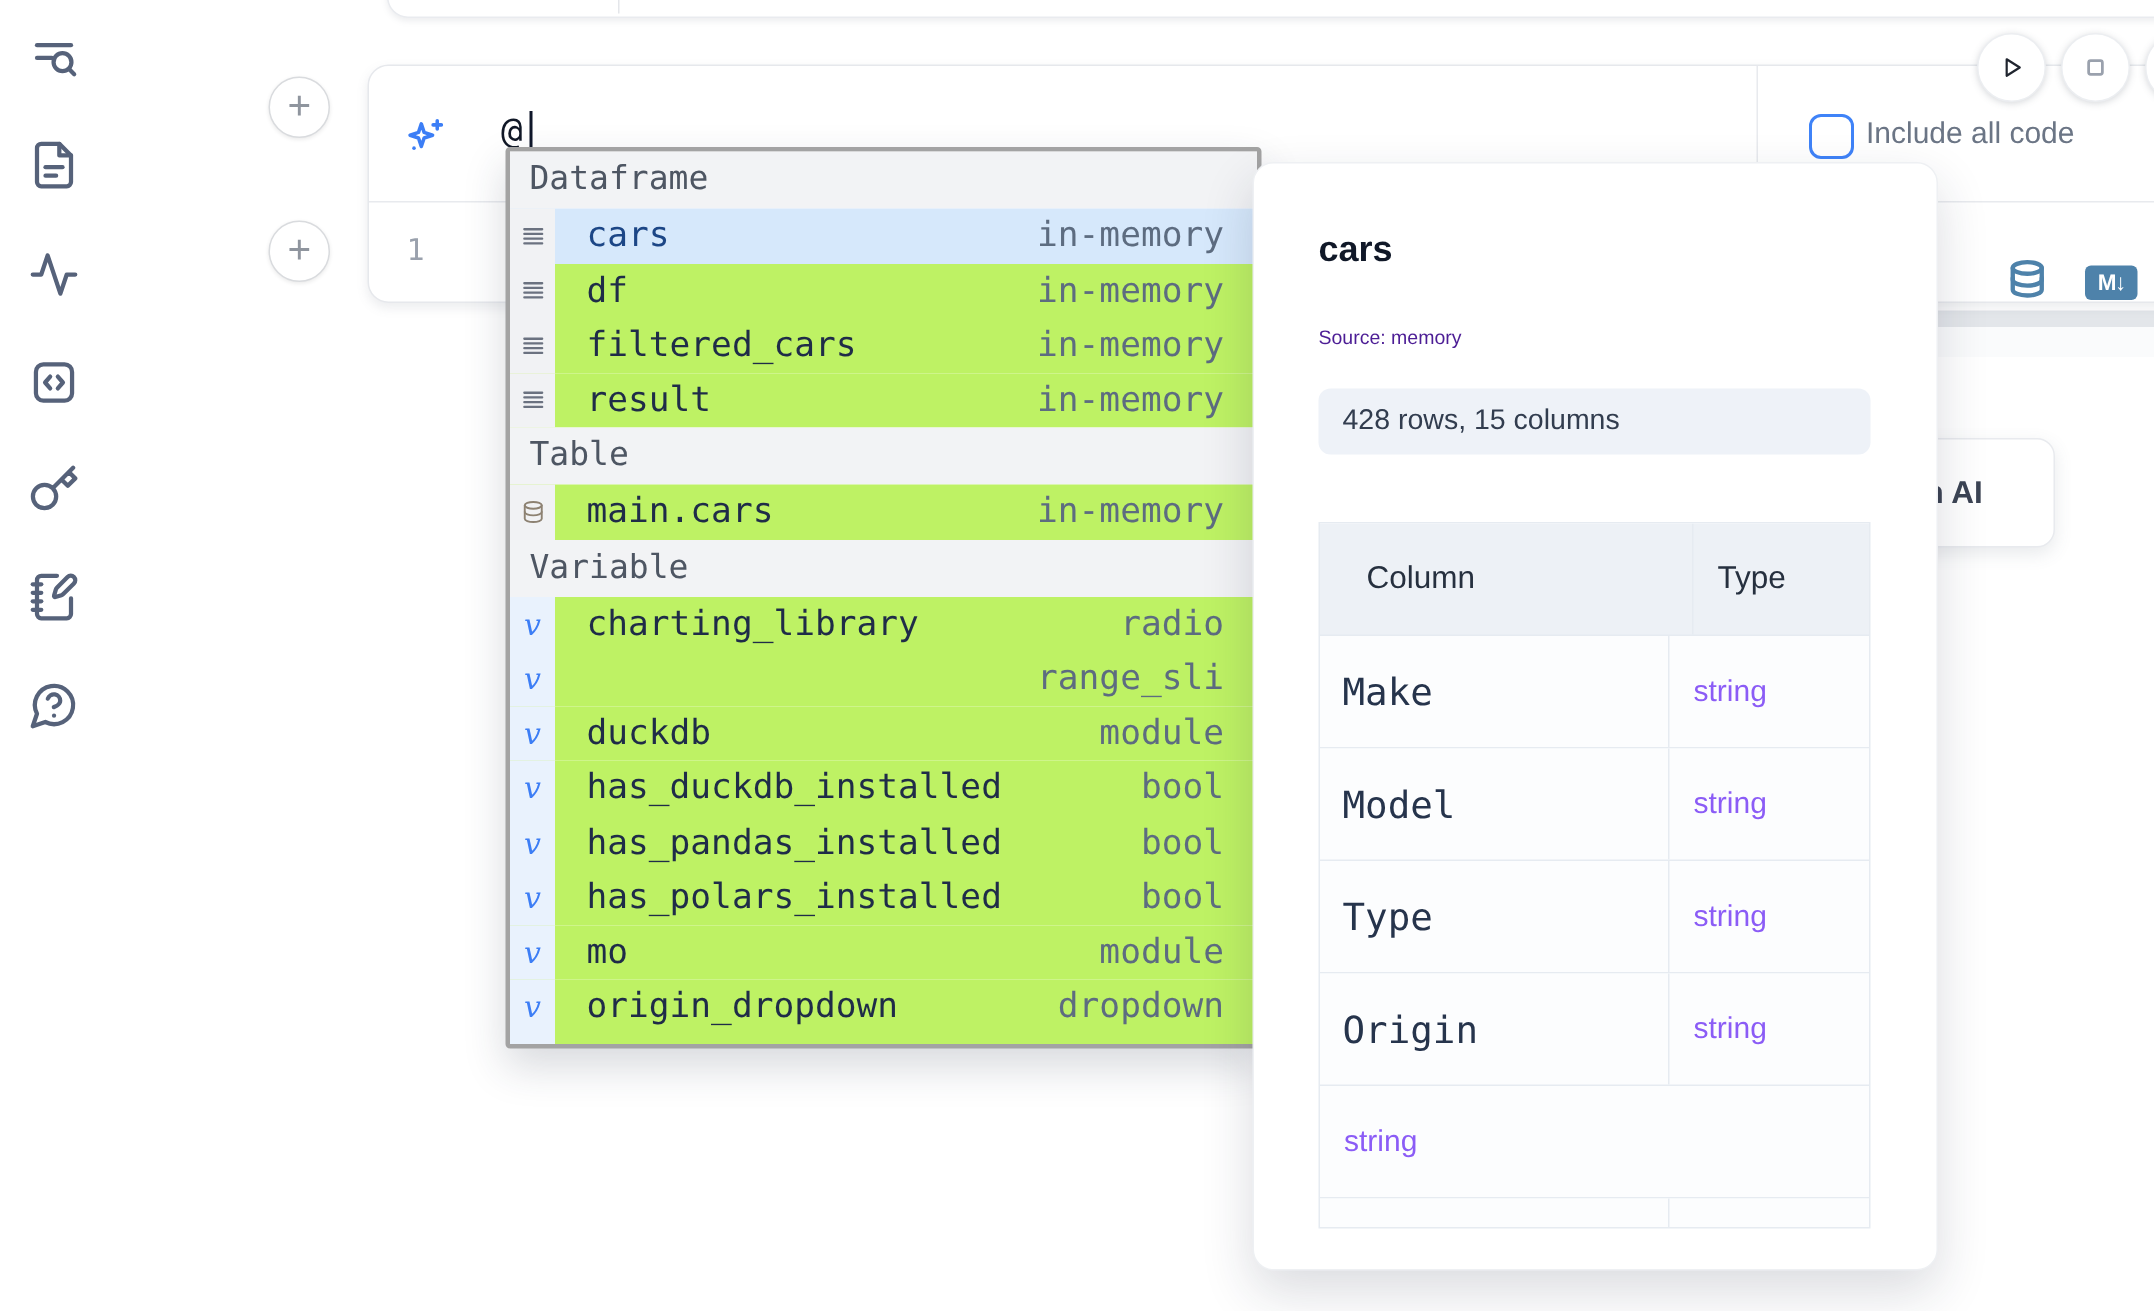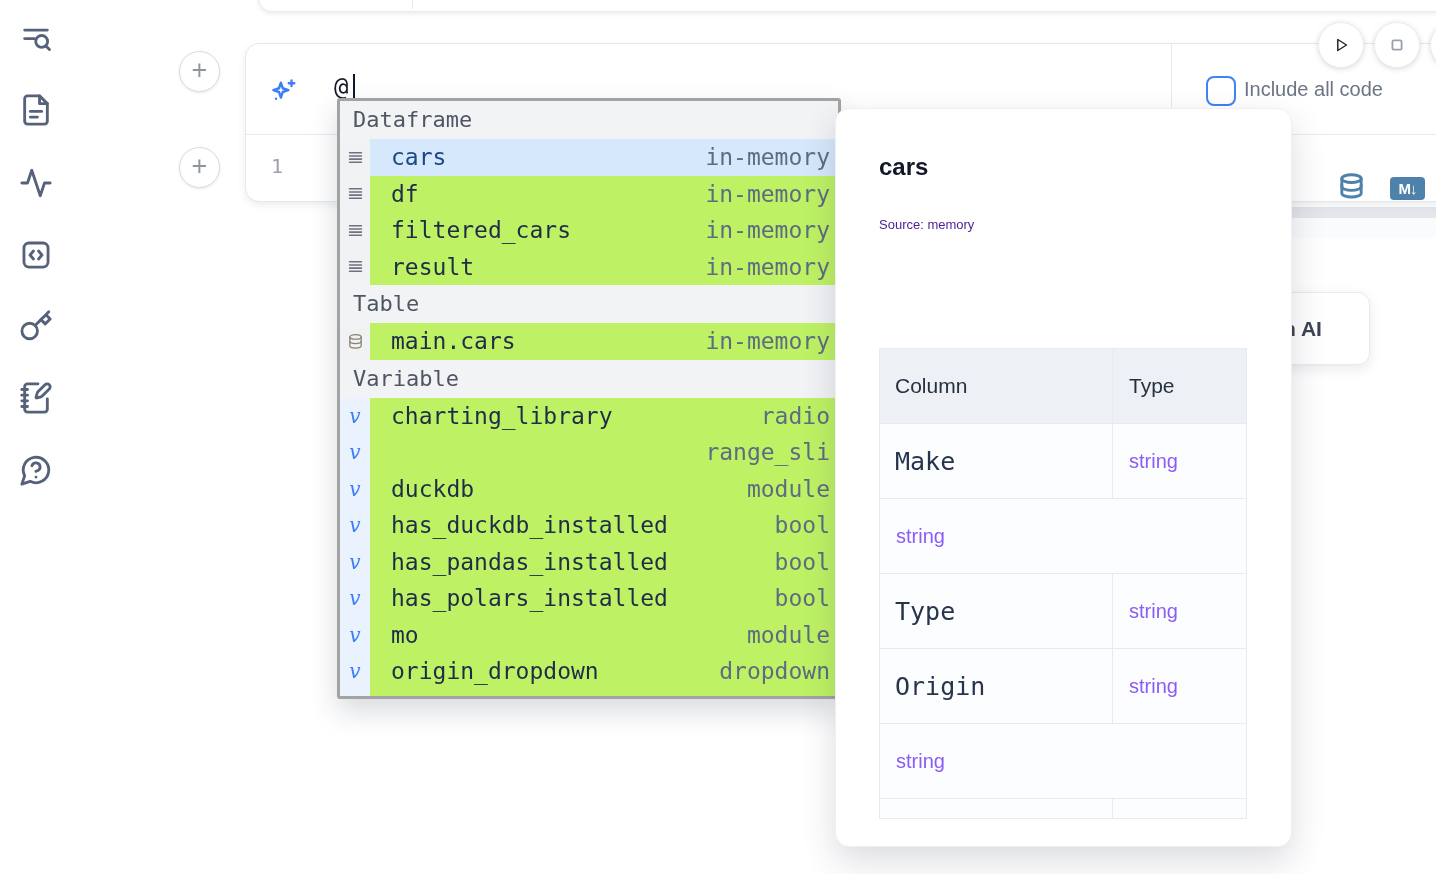--- a/index.html
+++ b/index.html
@@ -57,33 +57,33 @@
     font-family:"DejaVu Sans Mono",monospace;}
   .ac-header{height:38px;line-height:38px;background:#f2f3f5;color:#4e5663;font-size:22px;padding-left:13px;}
   .ac-row{display:flex;height:36.5px;background:#bef264;cursor:pointer;}
   .ac-row.selected{background:#d6e8fb;}
   .ac-gutter{flex:none;width:30px;background:#f1f2f4;display:flex;align-items:center;justify-content:center;}
   .ac-gutter.blue{background:#e9f2fd;}
   .ac-gutter svg{stroke-linecap:round;fill:none;}
   .v-glyph{font-family:"DejaVu Serif",serif;font-style:italic;font-size:20px;color:#3d7ef5;line-height:1;}
   .ac-name{margin-left:21px;line-height:36.5px;font-size:23px;color:#1f2c48;white-space:nowrap;}
   .ac-row.selected .ac-name{color:#1c4686;}
-  .ac-type{margin-left:auto;margin-right:8px;line-height:36.5px;font-size:23px;color:#5d6c80;white-space:nowrap;}
+  .ac-type{margin-left:auto;margin-right:22px;line-height:36.5px;font-size:23px;color:#5d6c80;white-space:nowrap;}
 
   
   .panel{left:835px;top:108px;width:455px;height:737px;background:#fff;border:1px solid #eef0f3;
     border-radius:14px;box-shadow:0 14px 34px rgba(30,40,60,.16);z-index:40;}
   .pv-title{position:absolute;left:43px;top:44px;font-size:24px;font-weight:bold;color:#101828;}
   .pv-source{position:absolute;left:43px;top:108px;font-size:13px;color:#4c1d95;}
   .pv-badge{position:absolute;left:43px;top:150px;width:368px;height:44px;background:#eef2f8;border-radius:8px;
     font-size:19px;color:#323d4f;line-height:44px;padding-left:16px;box-sizing:border-box;}
   .pv-table{position:absolute;left:43px;top:239px;width:368px;height:471px;overflow:hidden;
     border:1px solid #e6ebf1;box-sizing:border-box;}
   .pv-row{display:flex;height:74px;border-bottom:1px solid #e6ebf1;background:#fcfdfe;}
-  .pv-row.head{background:#edf1f6;}
+  .pv-row.head{background:#edf1f6;padding-left:16px;}
   .pv-c1{flex:none;width:233px;border-right:1px solid #e6ebf1;display:flex;align-items:center;padding-left:15px;box-sizing:border-box;}
   .pv-c2{flex:1;display:flex;align-items:center;padding-left:16px;}
   .pv-row.head .pv-c1,.pv-row.head .pv-c2{font-family:"Liberation Sans",sans-serif;font-size:21px;color:#26303f;}
   .pv-col-name{font-family:"DejaVu Sans Mono",monospace;font-size:25px;color:#26344c;}
   .pv-col-type{font-size:20px;color:#8b5cf6;}
 
   
   .ai-card{left:1232px;top:292px;width:136px;height:71px;background:#fff;border:1px solid #e8eaee;
     border-radius:12px;box-shadow:0 4px 12px rgba(80,90,110,.13);z-index:20;cursor:pointer;}
   .ai-card span{display:block;padding-left:50px;line-height:71px;font-size:21px;font-weight:bold;color:#3c4454;}
@@ -306,34 +306,38 @@
     <div class="ac-row">
       <div class="ac-gutter blue"></div>
       <span class="ac-name">pd</span>
       <span class="ac-type">module</span>
     </div>
   </div>
 
 <div class="abs panel">
   <div class="pv-title">cars</div>
   <div class="pv-source">Source: memory</div>
+  <div class="pv-badge">428 rows, 15 columns</div>
   <div class="pv-table" id="pv-table">
       <div class="pv-row head">
         <div class="pv-c1">Column</div>
         <div class="pv-c2">Type</div>
       </div>
       <div class="pv-row">
         <div class="pv-c1">
           <span class="pv-col-name">Make</span>
         </div>
         <div class="pv-c2">
           <span class="pv-col-type">string</span>
         </div>
       </div>
       <div class="pv-row">
+        <div class="pv-c1">
+          <span class="pv-col-name">Model</span>
+        </div>
         <div class="pv-c2">
           <span class="pv-col-type">string</span>
         </div>
       </div>
       <div class="pv-row">
         <div class="pv-c1">
           <span class="pv-col-name">Type</span>
         </div>
         <div class="pv-c2">
           <span class="pv-col-type">string</span>

